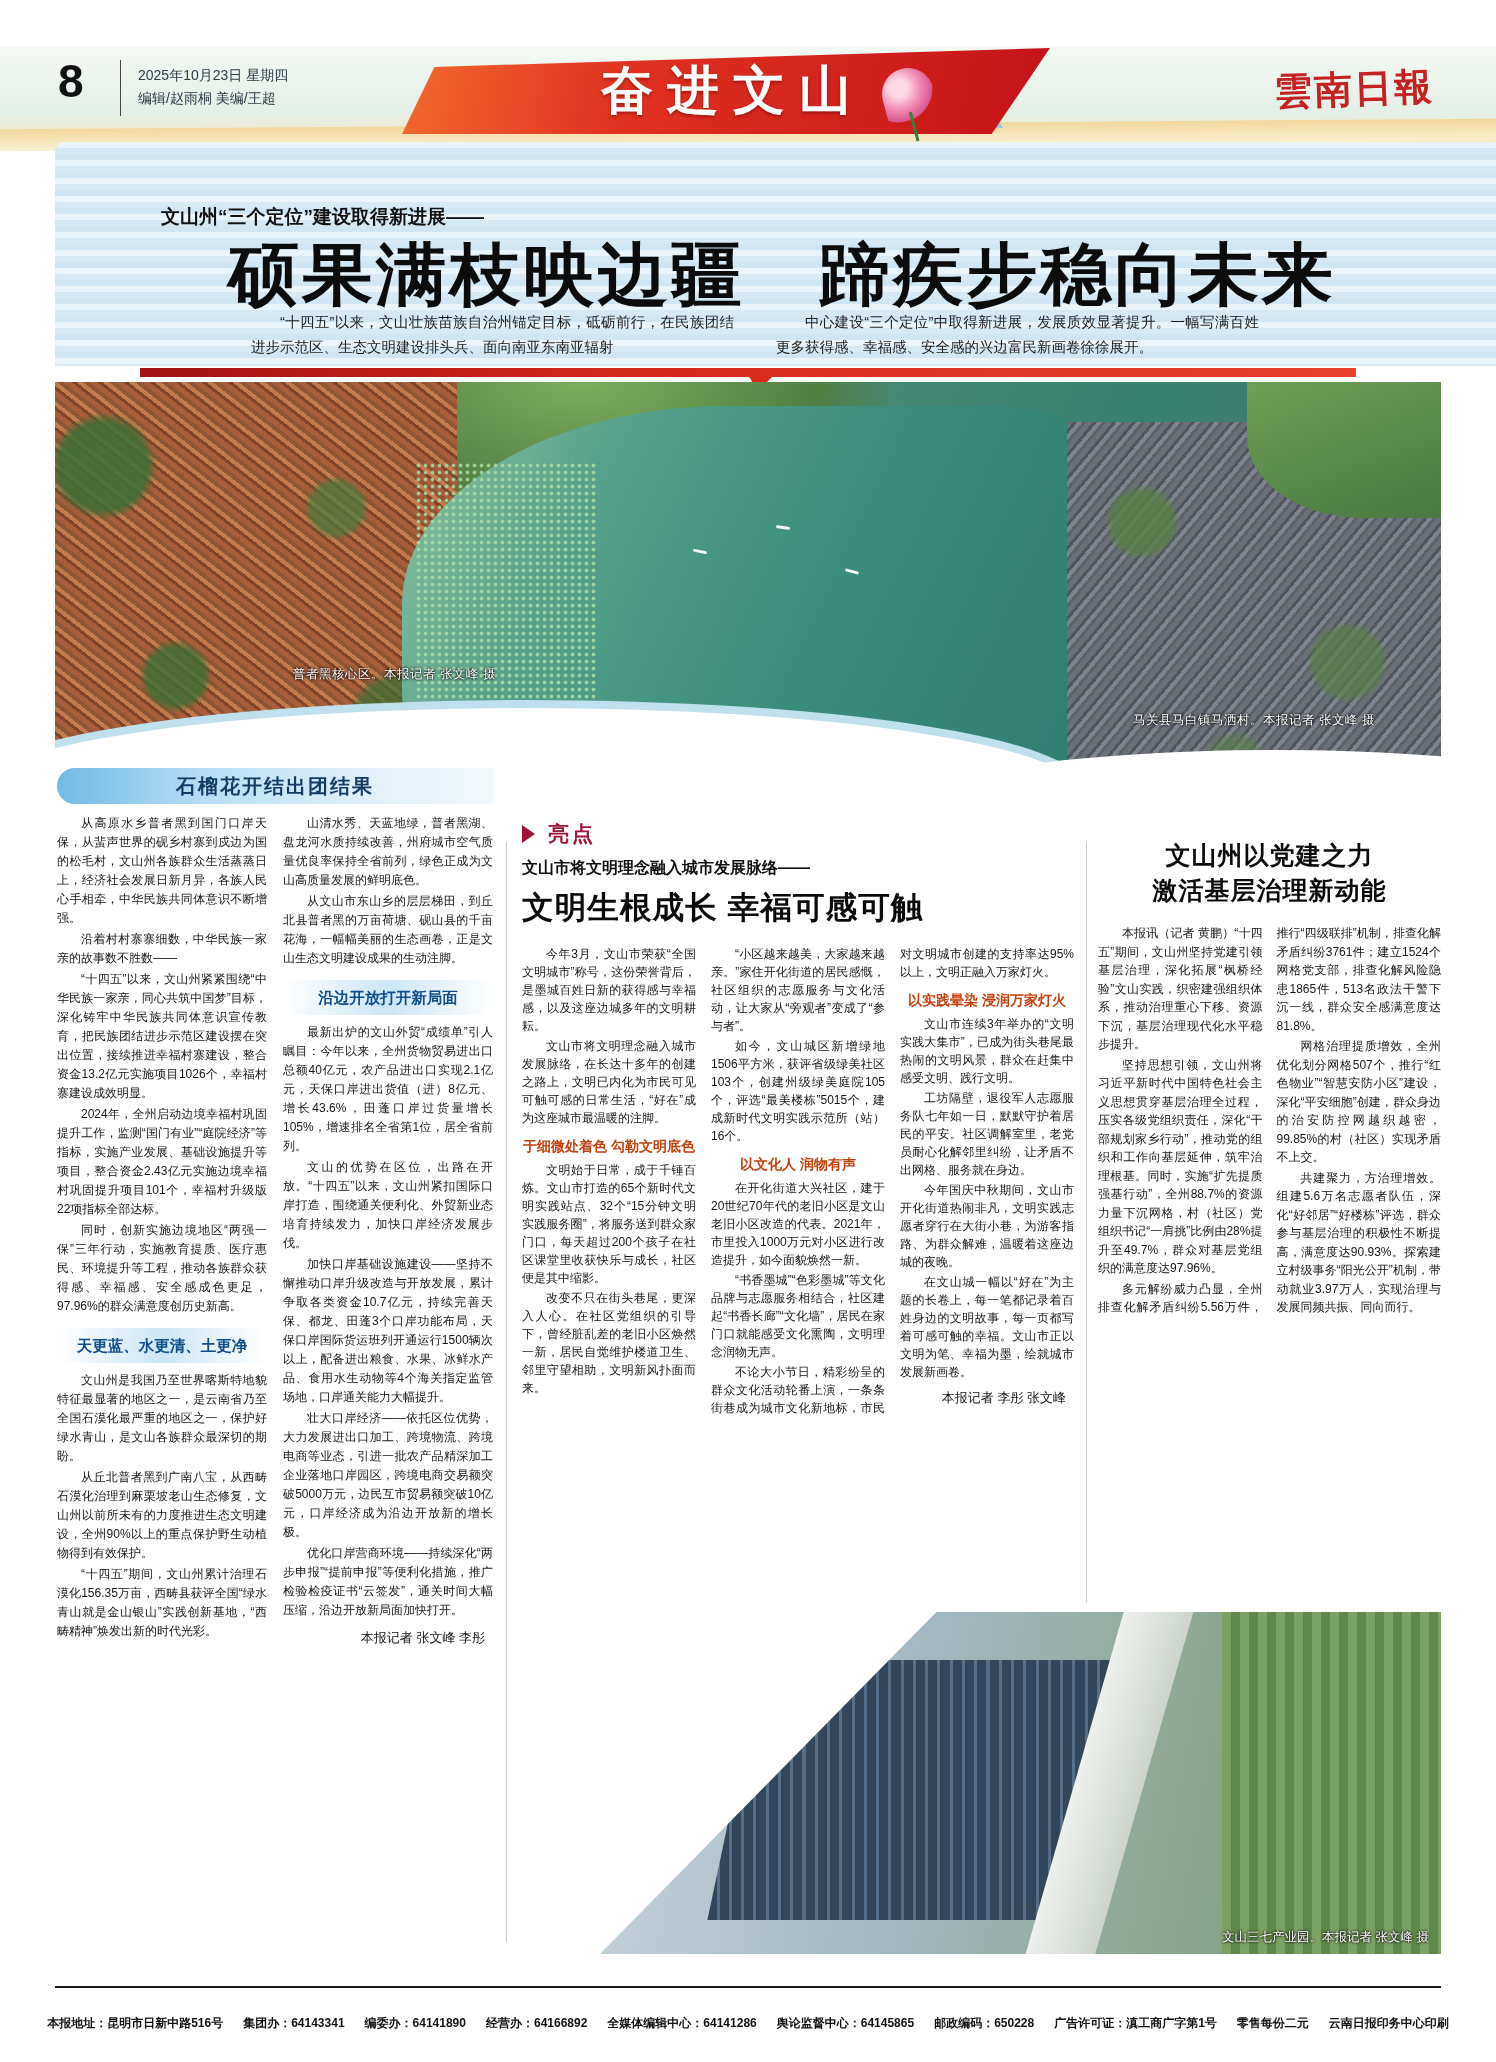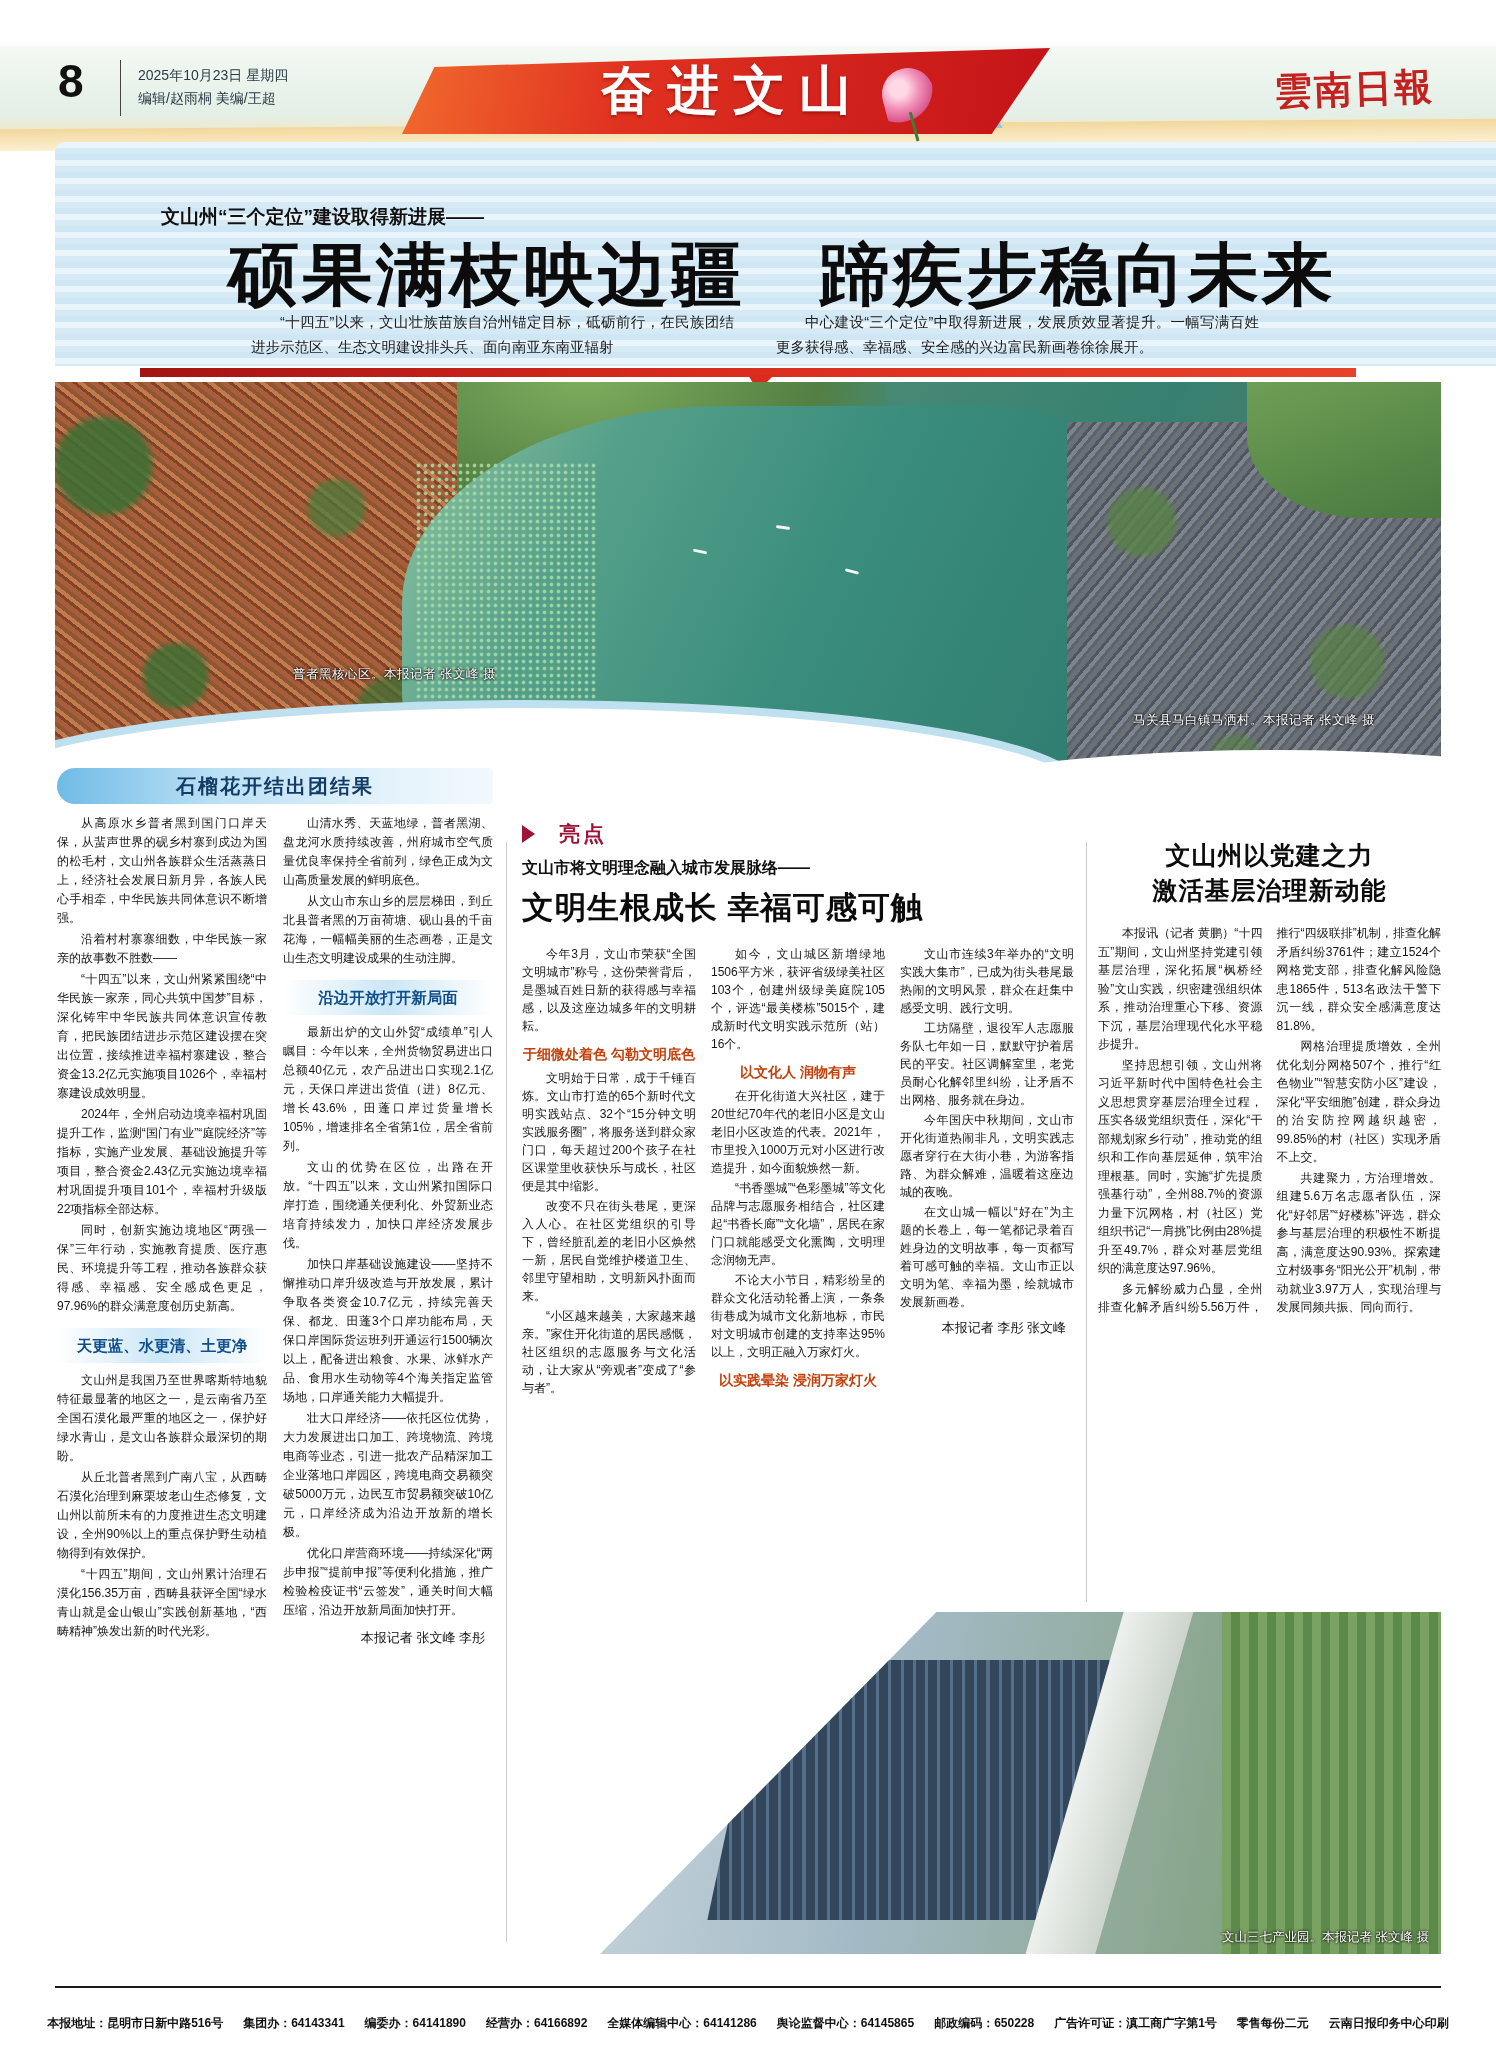--- a/index.html
+++ b/index.html
@@ -122,21 +122,21 @@
   .right-flow { columns:2; column-gap:14px; height:668px; font-size:12px; line-height:18.5px; }
 
   .sh-left { text-indent:0 !important; font-weight:800; font-size:15.5px; color:#0f4e8c; text-align:center;
              padding:8px 0; margin:12px 0 8px !important;
              background:linear-gradient(90deg, rgba(150,205,240,0), rgba(160,210,240,.55), rgba(150,205,240,0));
              break-inside:avoid; }
   .sh-mid { text-indent:0 !important; font-weight:800; font-size:14px; color:#c2410c; text-align:center;
             margin:10px 0 6px !important; break-inside:avoid; }
   .byline { text-indent:0 !important; text-align:right; padding-right:8px; margin-top:8px !important; font-size:13px; }
 
-  .hl-labelrow { display:flex; align-items:center; gap:24px; margin-bottom:10px; }
+  .hl-labelrow { display:flex; align-items:center; gap:13px; margin-bottom:10px; }
   .hl-arrow { width:0; height:0; border-top:9px solid transparent; border-bottom:9px solid transparent;
               border-left:13px solid #a01236; }
   .hl-label { font-size:21px; font-weight:900; color:#a01236; letter-spacing:3px; }
   .hl-kicker { font-size:16px; font-weight:700; color:#101010; margin-bottom:8px; }
   .hl-head { font-size:31px; font-weight:900; color:#0b0b0b; letter-spacing:1px; margin-bottom:16px;
              transform-origin:left; transform:scaleX(1.02); }
 
   .ra-head { text-align:center; font-size:25px; font-weight:900; line-height:35px; color:#0b0b0b;
              margin-bottom:16px; letter-spacing:1px; }
 
@@ -245,20 +245,21 @@
 <div class="region mid-region">
   <div class="hl-labelrow">
     <div class="hl-arrow"></div>
     <div class="hl-label">亮点</div>
   </div>
   <div class="hl-kicker">文山市将文明理念融入城市发展脉络——</div>
   <div class="hl-head">文明生根成长 幸福可感可触</div>
   <div class="flow mid-flow">
     <div>
         <p>今年3月，文山市荣获“全国文明城市”称号，这份荣誉背后，是墨城百姓日新的获得感与幸福感，以及这座边城多年的文明耕耘。</p>
+        <p>文山市将文明理念融入城市发展脉络，在长达十多年的创建之路上，文明已内化为市民可见可触可感的日常生活，“好在”成为这座城市最温暖的注脚。</p>
       </div>
     <p class="sh-mid">于细微处着色 勾勒文明底色</p>
     <div>
         <p>文明始于日常，成于千锤百炼。文山市打造的65个新时代文明实践站点、32个“15分钟文明实践服务圈”，将服务送到群众家门口，每天超过200个孩子在社区课堂里收获快乐与成长，社区便是其中缩影。</p>
         <p>改变不只在街头巷尾，更深入人心。在社区党组织的引导下，曾经脏乱差的老旧小区焕然一新，居民自觉维护楼道卫生、邻里守望相助，文明新风扑面而来。</p>
         <p>“小区越来越美，大家越来越亲。”家住开化街道的居民感慨，社区组织的志愿服务与文化活动，让大家从“旁观者”变成了“参与者”。</p>
         <p>如今，文山城区新增绿地1506平方米，获评省级绿美社区103个，创建州级绿美庭院105个，评选“最美楼栋”5015个，建成新时代文明实践示范所（站）16个。</p>
       </div>
     <p class="sh-mid">以文化人 润物有声</p>
     <div>

